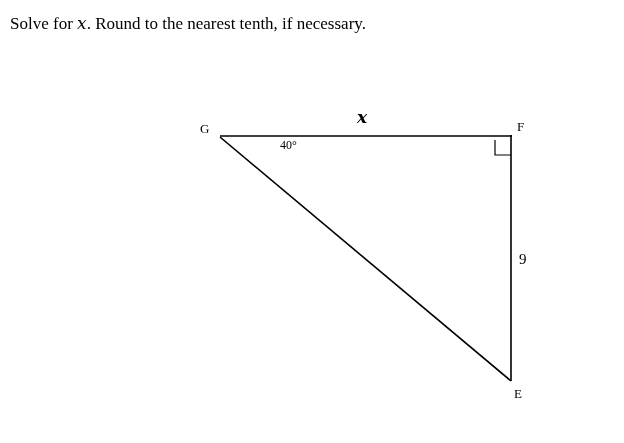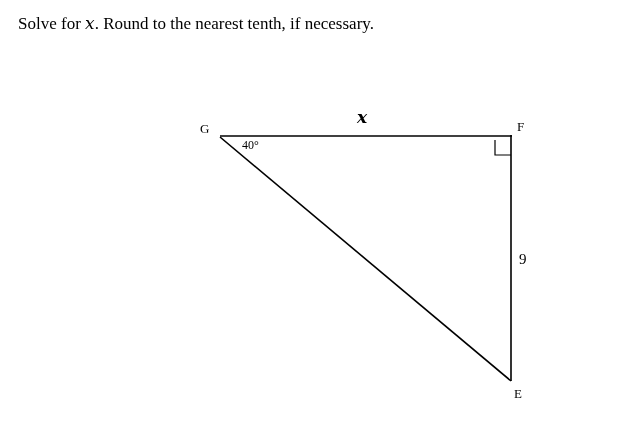--- a/index.html
+++ b/index.html
@@ -10,21 +10,21 @@
     width: 624px;
     height: 443px;
     background: #ffffff;
     font-family: "Liberation Serif", serif;
     color: #000000;
     overflow: hidden;
     position: relative;
   }
   #prompt {
     position: absolute;
-    left: 18px;
+    left: 10px;
     top: 12px;
     font-size: 17px;
     line-height: 22px;
     white-space: nowrap;
   }
   #prompt .mathvar {
     font-family: "DejaVu Serif", serif;
     font-style: italic;
     font-size: 17px;
   }
@@ -44,20 +44,21 @@
     white-space: nowrap;
   }
   .lbl-x {
     font-family: "DejaVu Serif", serif;
     font-style: italic;
     font-weight: bold;
     font-size: 17px;
   }
   .lbl-angle {
     font-size: 12px;
+    margin-left: 38px;
   }
   .lbl-side {
     font-size: 15px;
   }
   .lbl-vertex {
     font-size: 13px;
   }
 </style>
 </head>
 <body>

